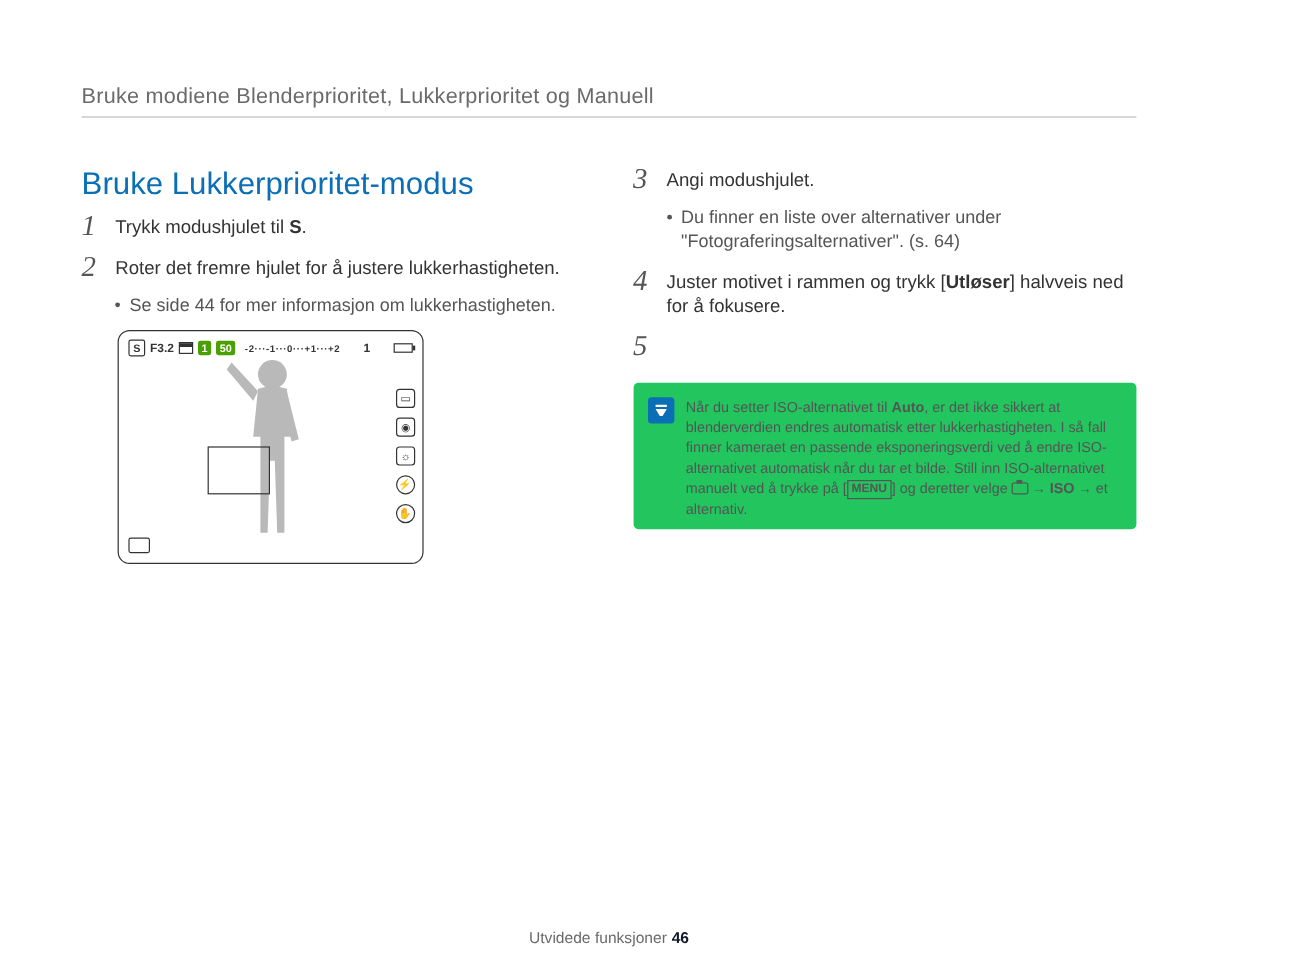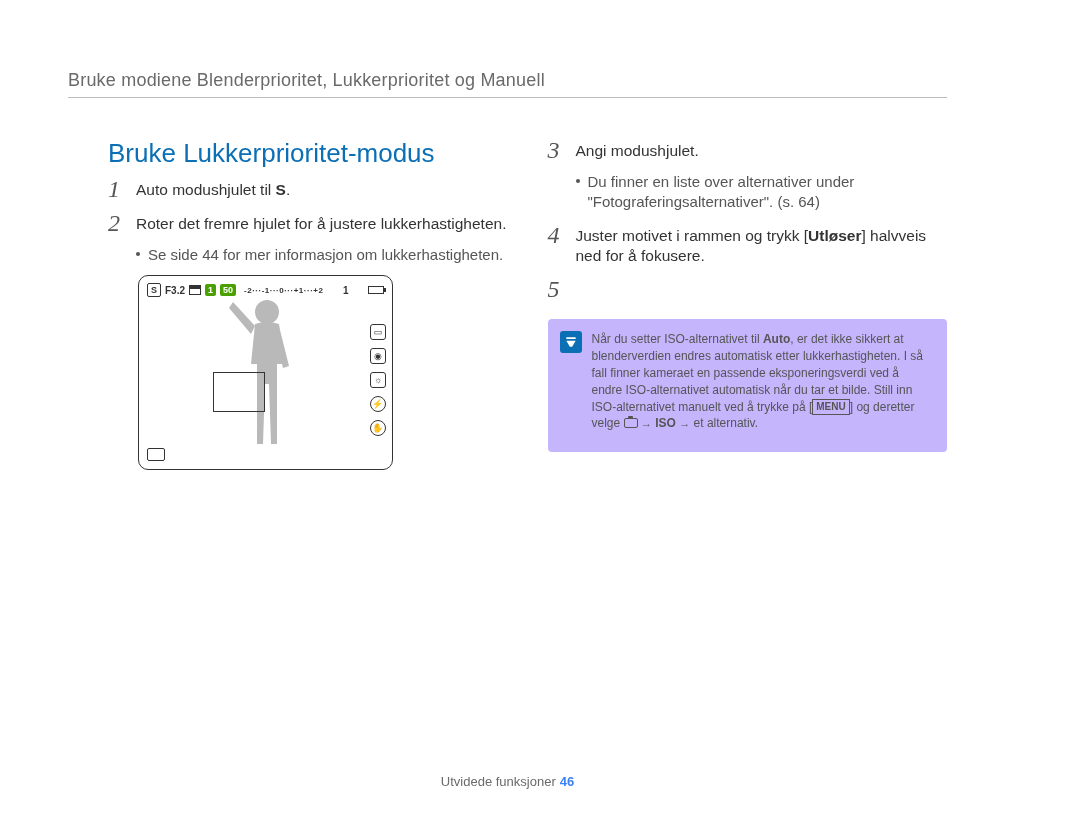--- a/index.html
+++ b/index.html
@@ -1,20 +1,20 @@
 <!DOCTYPE html>
 <html><head>
 <meta charset="utf-8">
 <style>
   * { box-sizing: border-box; margin: 0; padding: 0; }
   html, body { width: 1080px; height: 815px; background: #fff; font-family: Arial, Helvetica, sans-serif; color: #3a3a3a; }
   .page { width: 1015px; height: 815px; padding: 70px 68px 30px 68px; position: relative; }
   .running-head { font-size: 18px; font-weight: 300; color: #6a6a6a; letter-spacing: 0.2px; }
   .rule { border: none; border-top: 1px solid #bdbdbd; margin-top: 6px; }
-  .cols { display: flex; gap: 40px; margin-top: 40px; margin-left: 40px; }
+  .cols { display: flex; gap: 40px; margin-top: 40px; }
   .col { flex: 1 1 0; }
   .section-title { font-size: 26px; color: #0a6fb5; font-weight: 400; margin-bottom: 8px; }
   .intro { font-size: 14.5px; line-height: 1.35; color: #444; margin-bottom: 18px; }
   .step { display: flex; gap: 10px; margin-bottom: 10px; }
   .step-num { font-size: 24px; font-style: italic; font-family: Georgia, 'Times New Roman', serif; color: #555; line-height: 1; min-width: 18px; }
   .step-body { font-size: 15.5px; line-height: 1.35; color: #333; padding-top: 3px; }
   .step-body .bold { font-weight: 700; }
   .mode-s { font-weight: 700; font-family: Arial, sans-serif; }
   .sub-bullet { display: flex; gap: 8px; font-size: 15px; color: #555; margin: 4px 0 10px 28px; line-height: 1.35; }
   .sub-bullet .dot { width: 4px; height: 4px; background: #555; border-radius: 50%; margin-top: 7px; flex: 0 0 auto; }
@@ -24,49 +24,49 @@
   .badge-green { background: #4aa000; color: #fff; padding: 1px 3px; border-radius: 2px; font-size: 9px; }
   .ev-scale { font-size: 8px; letter-spacing: 0.5px; color: #333; margin-left: 4px; }
   .batt { margin-left: auto; width: 16px; height: 8px; border: 1px solid #333; position: relative; }
   .batt::after { content: ""; position: absolute; right: -3px; top: 1px; width: 2px; height: 4px; background: #333; }
   .silhouette { position: absolute; left: 88px; top: 18px; }
   .focus-box { position: absolute; left: 74px; top: 96px; width: 52px; height: 40px; border: 1.5px solid #333; }
   .side-icons { position: absolute; right: 6px; top: 48px; display: flex; flex-direction: column; gap: 8px; }
   .mini-icon { width: 16px; height: 16px; border: 1.2px solid #333; border-radius: 3px; display: flex; align-items: center; justify-content: center; font-size: 9px; color: #333; }
   .mini-icon.round { border-radius: 50%; }
   .bottom-left-icon { position: absolute; left: 8px; bottom: 8px; width: 18px; height: 13px; border: 1.2px solid #333; border-radius: 2px; }
-  .note-box { background: #c4b5fd; border-radius: 4px; padding: 12px 14px 20px 12px; margin-top: 18px; display: flex; gap: 10px; }
+  .note-box { background: #22c55e; border-radius: 4px; padding: 12px 14px 8px 12px; margin-top: 18px; display: flex; gap: 10px; }
   .note-icon { width: 22px; height: 22px; flex: 0 0 auto; background: #0a6fb5; border-radius: 3px; display: flex; align-items: center; justify-content: center; }
   .note-icon svg { width: 14px; height: 14px; }
   .note-text { font-size: 12px; line-height: 1.4; color: #555; }
   .note-text .bold { font-weight: 700; }
   .menu-tag { display: inline-block; border: 1px solid #555; padding: 0 3px; font-size: 10px; font-weight: 700; vertical-align: 1px; }
   .cam-glyph { display: inline-flex; width: 14px; height: 10px; border: 1px solid #555; border-radius: 2px; vertical-align: -1px; position: relative; }
   .cam-glyph::before { content: ""; position: absolute; top: -3px; left: 3px; width: 5px; height: 3px; background: #555; border-radius: 1px; }
   .arrow { font-size: 11px; }
   .footer { position: absolute; bottom: 26px; left: 0; right: 0; text-align: center; font-size: 13px; color: #6a6a6a; }
-  .footer .pg { font-weight: 600; color: #3b82f6; margin-left: 4px; }
+  .footer .pg { font-weight: 600; color: #0f172a; margin-left: 4px; }
 </style>
 </head>
 <body>
 
 <div class="page">
 
   <div class="running-head">Bruke modiene Blenderprioritet, Lukkerprioritet og Manuell</div>
   <hr class="rule">
 
   <div class="cols">
 
     <div class="col">
       <h2 class="section-title">Bruke Lukkerprioritet-modus</h2>
 
       <div class="step">
         <div class="step-num">1</div>
         <div class="step-body">
-          <span>Auto modushjulet til </span><span class="mode-s">S</span><span>.</span>
+          <span>Trykk modushjulet til </span><span class="mode-s">S</span><span>.</span>
         </div>
       </div>
 
       <div class="step">
         <div class="step-num">2</div>
         <div class="step-body">Roter det fremre hjulet for å justere lukkerhastigheten.</div>
       </div>
       <div class="sub-bullet">
         <span class="dot"></span>
         <span>Se side 44 for mer informasjon om lukkerhastigheten.</span>

